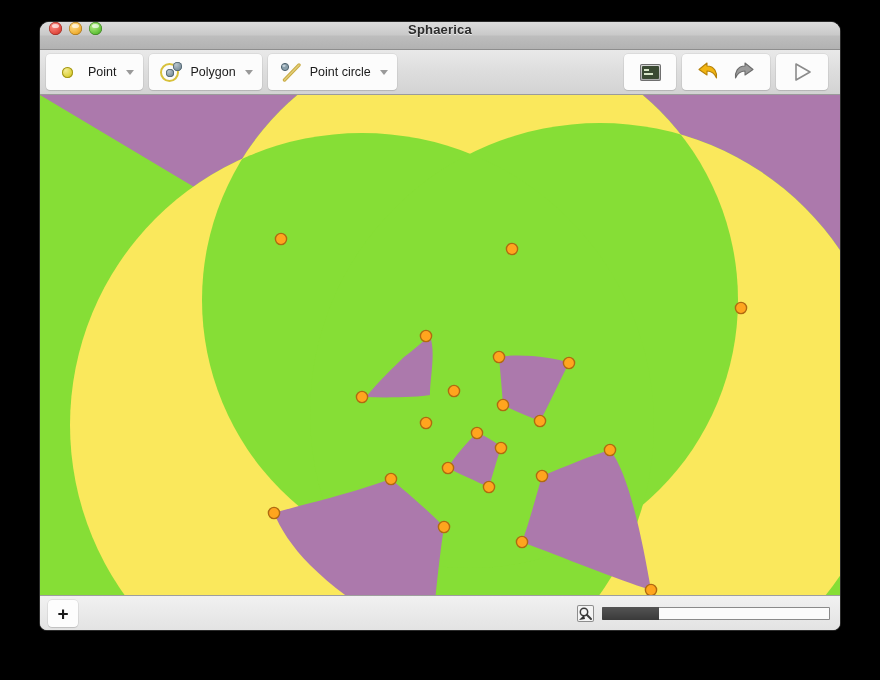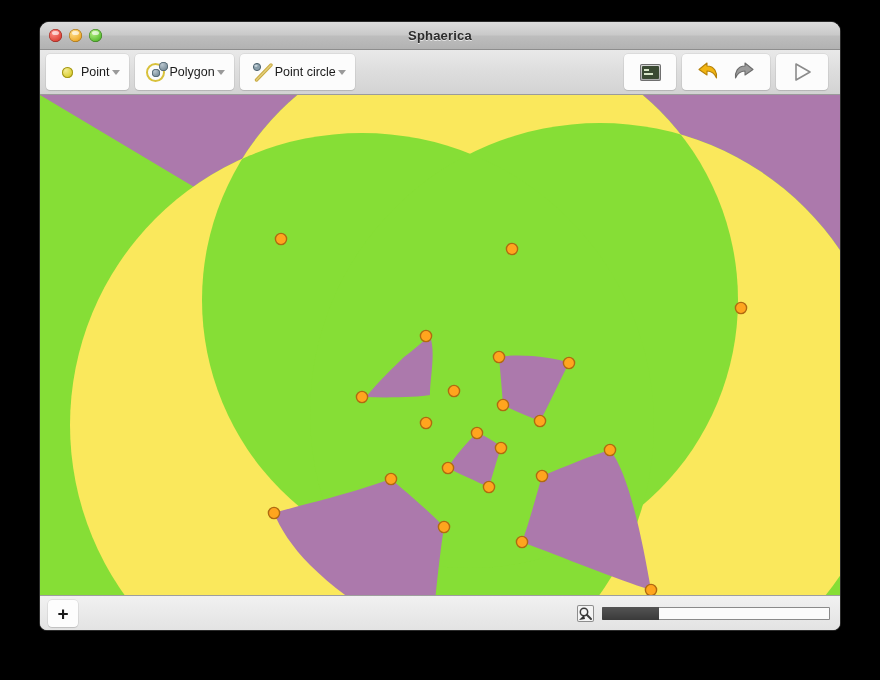--- a/index.html
+++ b/index.html
@@ -18,21 +18,21 @@
     background:#ececec;
     box-shadow:0 0 0 1px #2b2b2b, 0 6px 22px rgba(0,0,0,.85);
     overflow:hidden;
   }
 
   
   .titlebar{
     position:relative;height:27px;
     background:linear-gradient(to bottom,#dcdcdc 0%,#c9c9c9 48%,#bdbdbd 52%,#b2b2b2 100%);
     border-bottom:1px solid #8e8e8e;
-    display:flex;align-items:center;
+    display:flex;align-items:flex-start;
   }
   .traffic{display:flex;gap:7px;padding-left:9px;}
   .tl{width:13px;height:13px;border-radius:50%;position:relative;}
   .tl::after{
     content:"";position:absolute;left:2.5px;top:1.5px;width:7px;height:4.5px;
     border-radius:50%;background:rgba(255,255,255,.65);
   }
   .tl.red{background:radial-gradient(circle at 35% 30%,#ff8e86,#e24b40 62%,#a52a22);
           box-shadow:inset 0 0 0 .5px #8d2018;}
   .tl.yellow{background:radial-gradient(circle at 35% 30%,#ffdf8c,#f0b035 62%,#b37a15);
@@ -56,21 +56,21 @@
   }
   .tgroup{
     background:#fcfcfc;
     border-radius:4px;
     height:36px;
     display:flex;align-items:center;
     box-shadow:0 0 0 .5px rgba(0,0,0,.10), 0 1px 1px rgba(0,0,0,.10);
     margin-right:6px;
   }
   .tbtn{
-    height:36px;display:flex;align-items:center;
+    height:36px;display:flex;align-items:center;gap:7px;
     padding:0 9px;cursor:default;white-space:nowrap;
   }
   .tbtn .lbl{font-size:12.5px;color:#1b1b1b;}
   .caret{
     width:0;height:0;border-left:4px solid transparent;border-right:4px solid transparent;
     border-top:5px solid #9a9a9a;margin-left:2px;
   }
   .icw{width:26px;height:26px;position:relative;flex:0 0 26px;}
 
   

